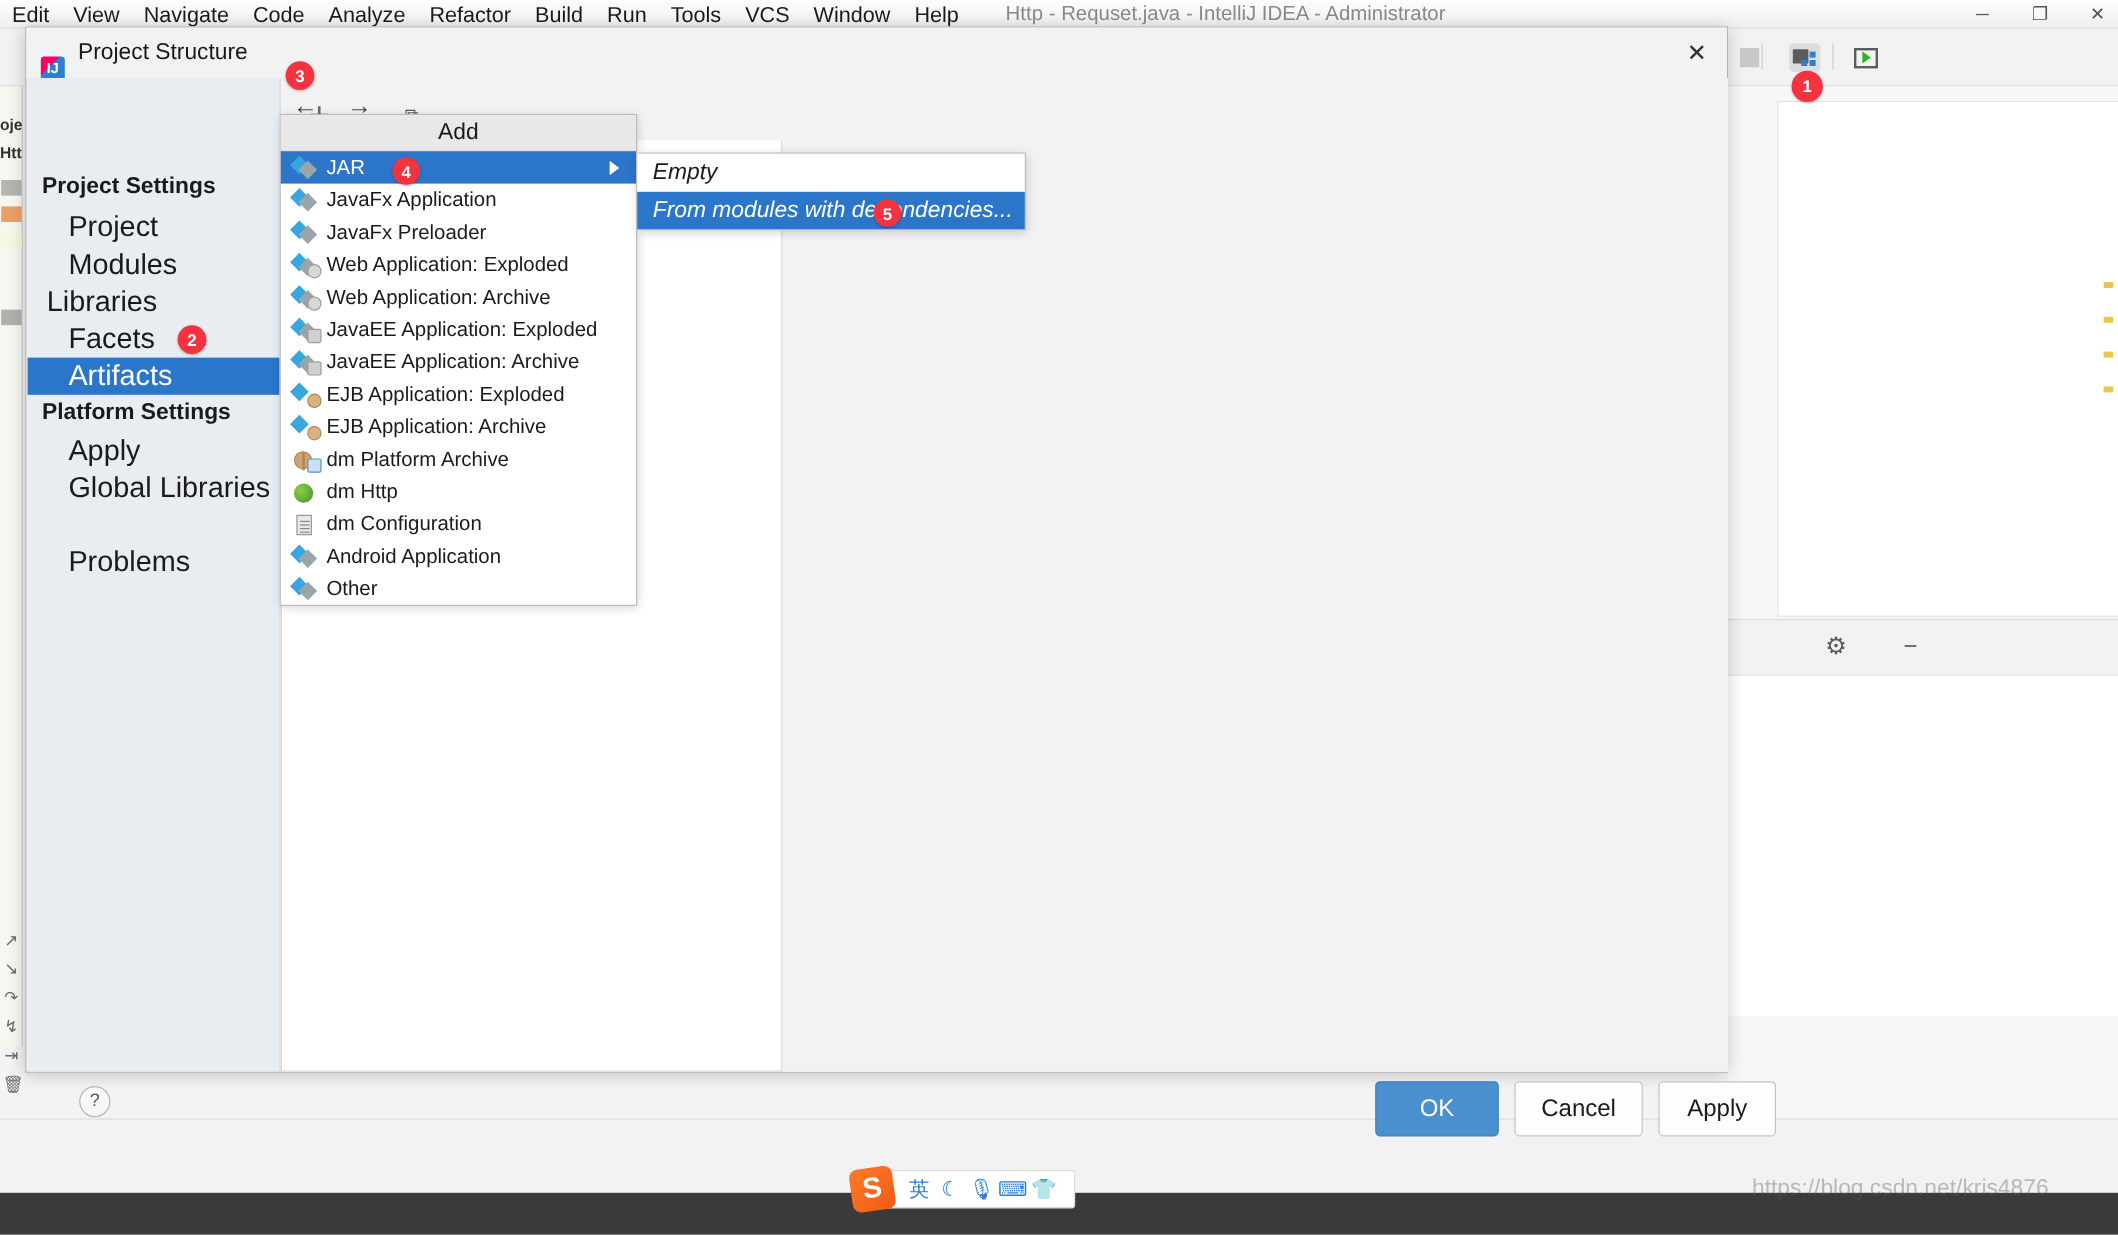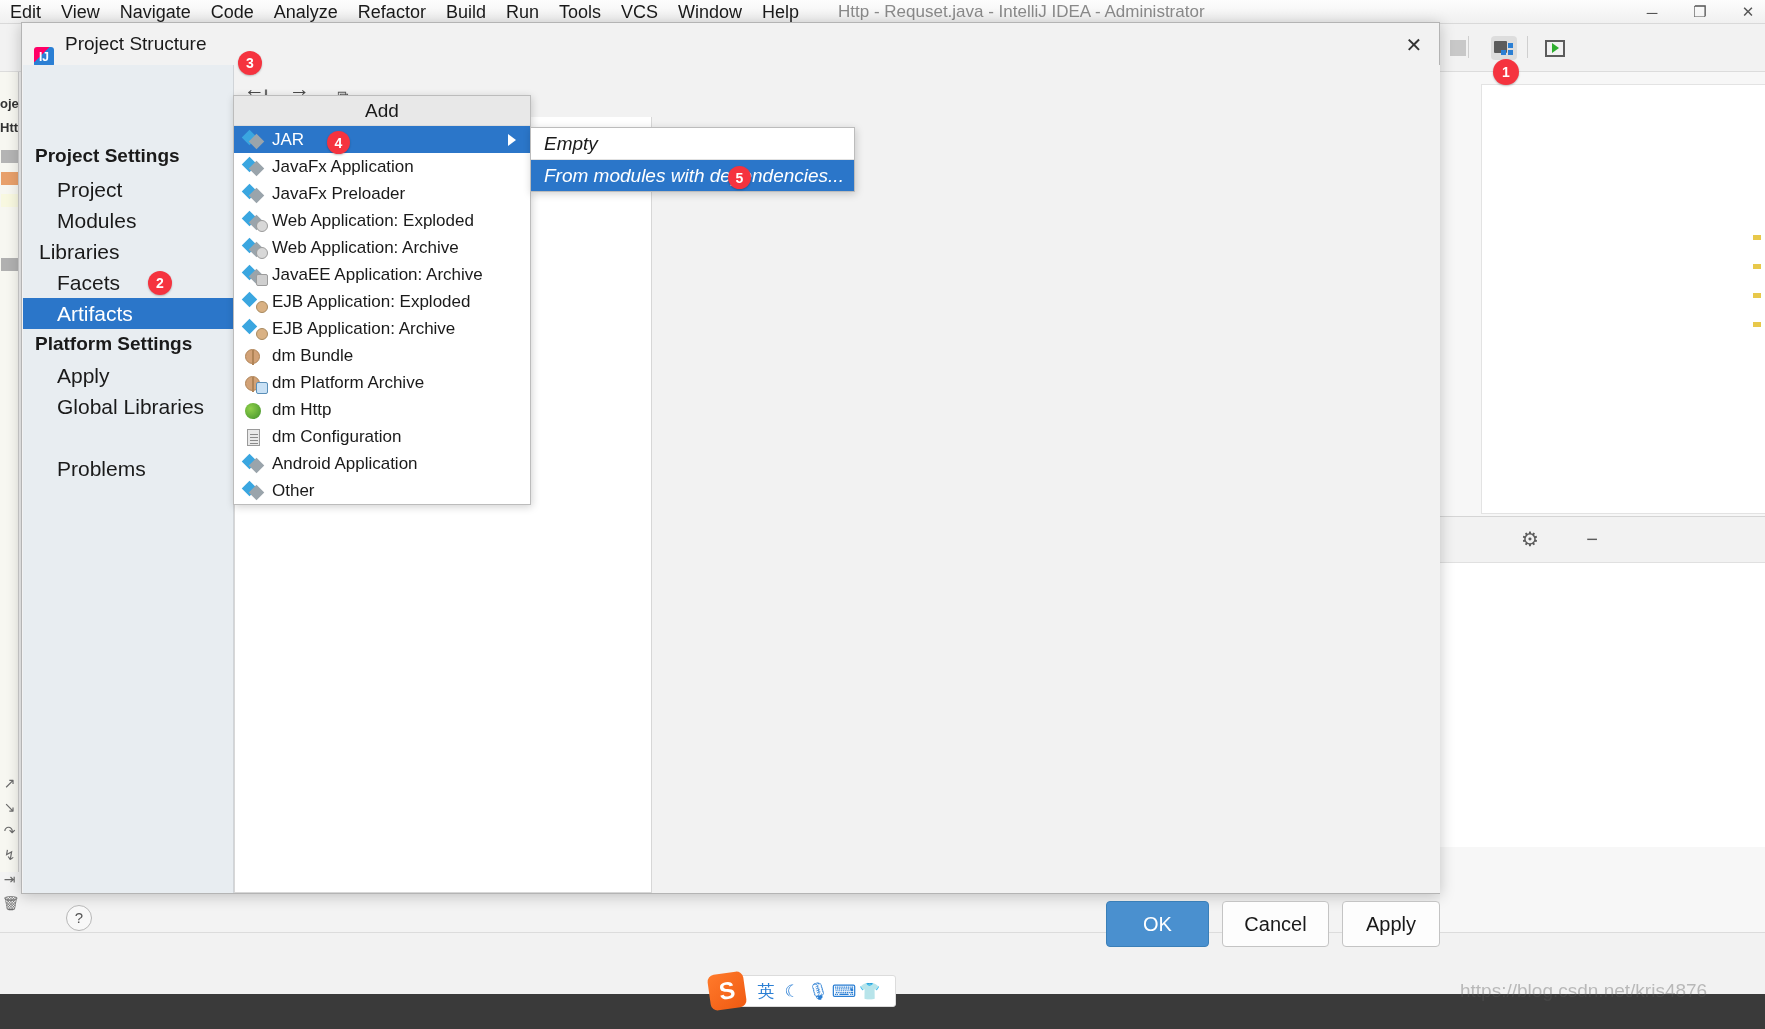--- a/index.html
+++ b/index.html
@@ -133,21 +133,21 @@
     position: absolute; left: 1px; top: 42px; width: 211px; height: 828px;
     background: #e8edf1;
     border-right: 1px solid #d0d4d8;
   }
   .nav-head {
     position: absolute; left: 12px;
     font-size: 19px; font-weight: bold; color: #1a1a1a; white-space: nowrap;
   }
   .nav-item {
     position: absolute; left: 0; width: 211px; height: 31px;
-    font-size: 21px; color: #1a1a1a; line-height: 31px; padding-left: 34px;
+    font-size: 24px; color: #1a1a1a; line-height: 31px; padding-left: 34px;
     cursor: default; white-space: nowrap;
   }
   .nav-item.selected { background: #2b76c9; color: #ffffff; }
 
   .dlg-toolbar {
     position: absolute; left: 212px; top: 42px; width: 1206px; height: 52px;
     background: #f2f2f2;
   }
   .nav-arrows {
     position: absolute; left: 10px; top: 12px; display: flex; gap: 24px;
@@ -178,20 +178,21 @@
     position: absolute; left: 44px; top: 882px;
     width: 26px; height: 26px; border-radius: 13px;
     border: 1px solid #b7b7b7; background: #f8f8f8;
     color: #555; font-size: 15px; text-align: center; line-height: 24px;
   }
   .btn {
     position: absolute; top: 878px; height: 46px;
     border-radius: 4px; font-size: 20px;
     display: flex; align-items: center; justify-content: center;
     cursor: default;
+    margin-left: 40px;
   }
   .btn-ok {
     left: 1084px; width: 103px;
     background: #4a90cf; border: 1px solid #3a7fb8; color: #ffffff;
   }
   .btn-cancel {
     left: 1200px; width: 107px;
     background: #fdfdfd; border: 1px solid #c4c4c4; color: #1a1a1a;
   }
   .btn-apply {
@@ -492,52 +493,54 @@
 
     <div class="menu-row">
       <span class="mi-icon">
         <i class="dia dia-blue"></i>
           <i class="dia dia-grey"></i>
           <i class="ov ov-globe"></i>
       </span>
       <span>Web Application: Archive</span>
     </div>
 
-
     <div class="menu-row">
       <span class="mi-icon">
         <i class="dia dia-blue"></i>
           <i class="dia dia-grey"></i>
           <i class="ov ov-ee"></i>
       </span>
+      <span>JavaEE Application: Exploded</span>
+    </div>
+
+    <div class="menu-row">
+      <span class="mi-icon">
+        <i class="dia dia-blue"></i>
+          <i class="dia dia-grey"></i>
+          <i class="ov ov-ee"></i>
+      </span>
       <span>JavaEE Application: Archive</span>
     </div>
 
     <div class="menu-row">
       <span class="mi-icon">
         <i class="dia dia-blue"></i>
           <i class="ov ov-bean"></i>
       </span>
       <span>EJB Application: Exploded</span>
     </div>
 
     <div class="menu-row">
       <span class="mi-icon">
         <i class="dia dia-blue"></i>
           <i class="ov ov-bean"></i>
       </span>
       <span>EJB Application: Archive</span>
     </div>
 
-    <div class="menu-row">
-      <span class="mi-icon">
-        <i class="dmball"></i>
-      </span>
-      <span>dm Bundle</span>
-    </div>
 
     <div class="menu-row">
       <span class="mi-icon">
         <i class="dmball"></i>
         <i class="ov" style="background:#c9e1f5;border:1px solid #5a8fb8;border-radius:2px;"></i>
       </span>
       <span>dm Platform Archive</span>
     </div>
 
     <div class="menu-row">

